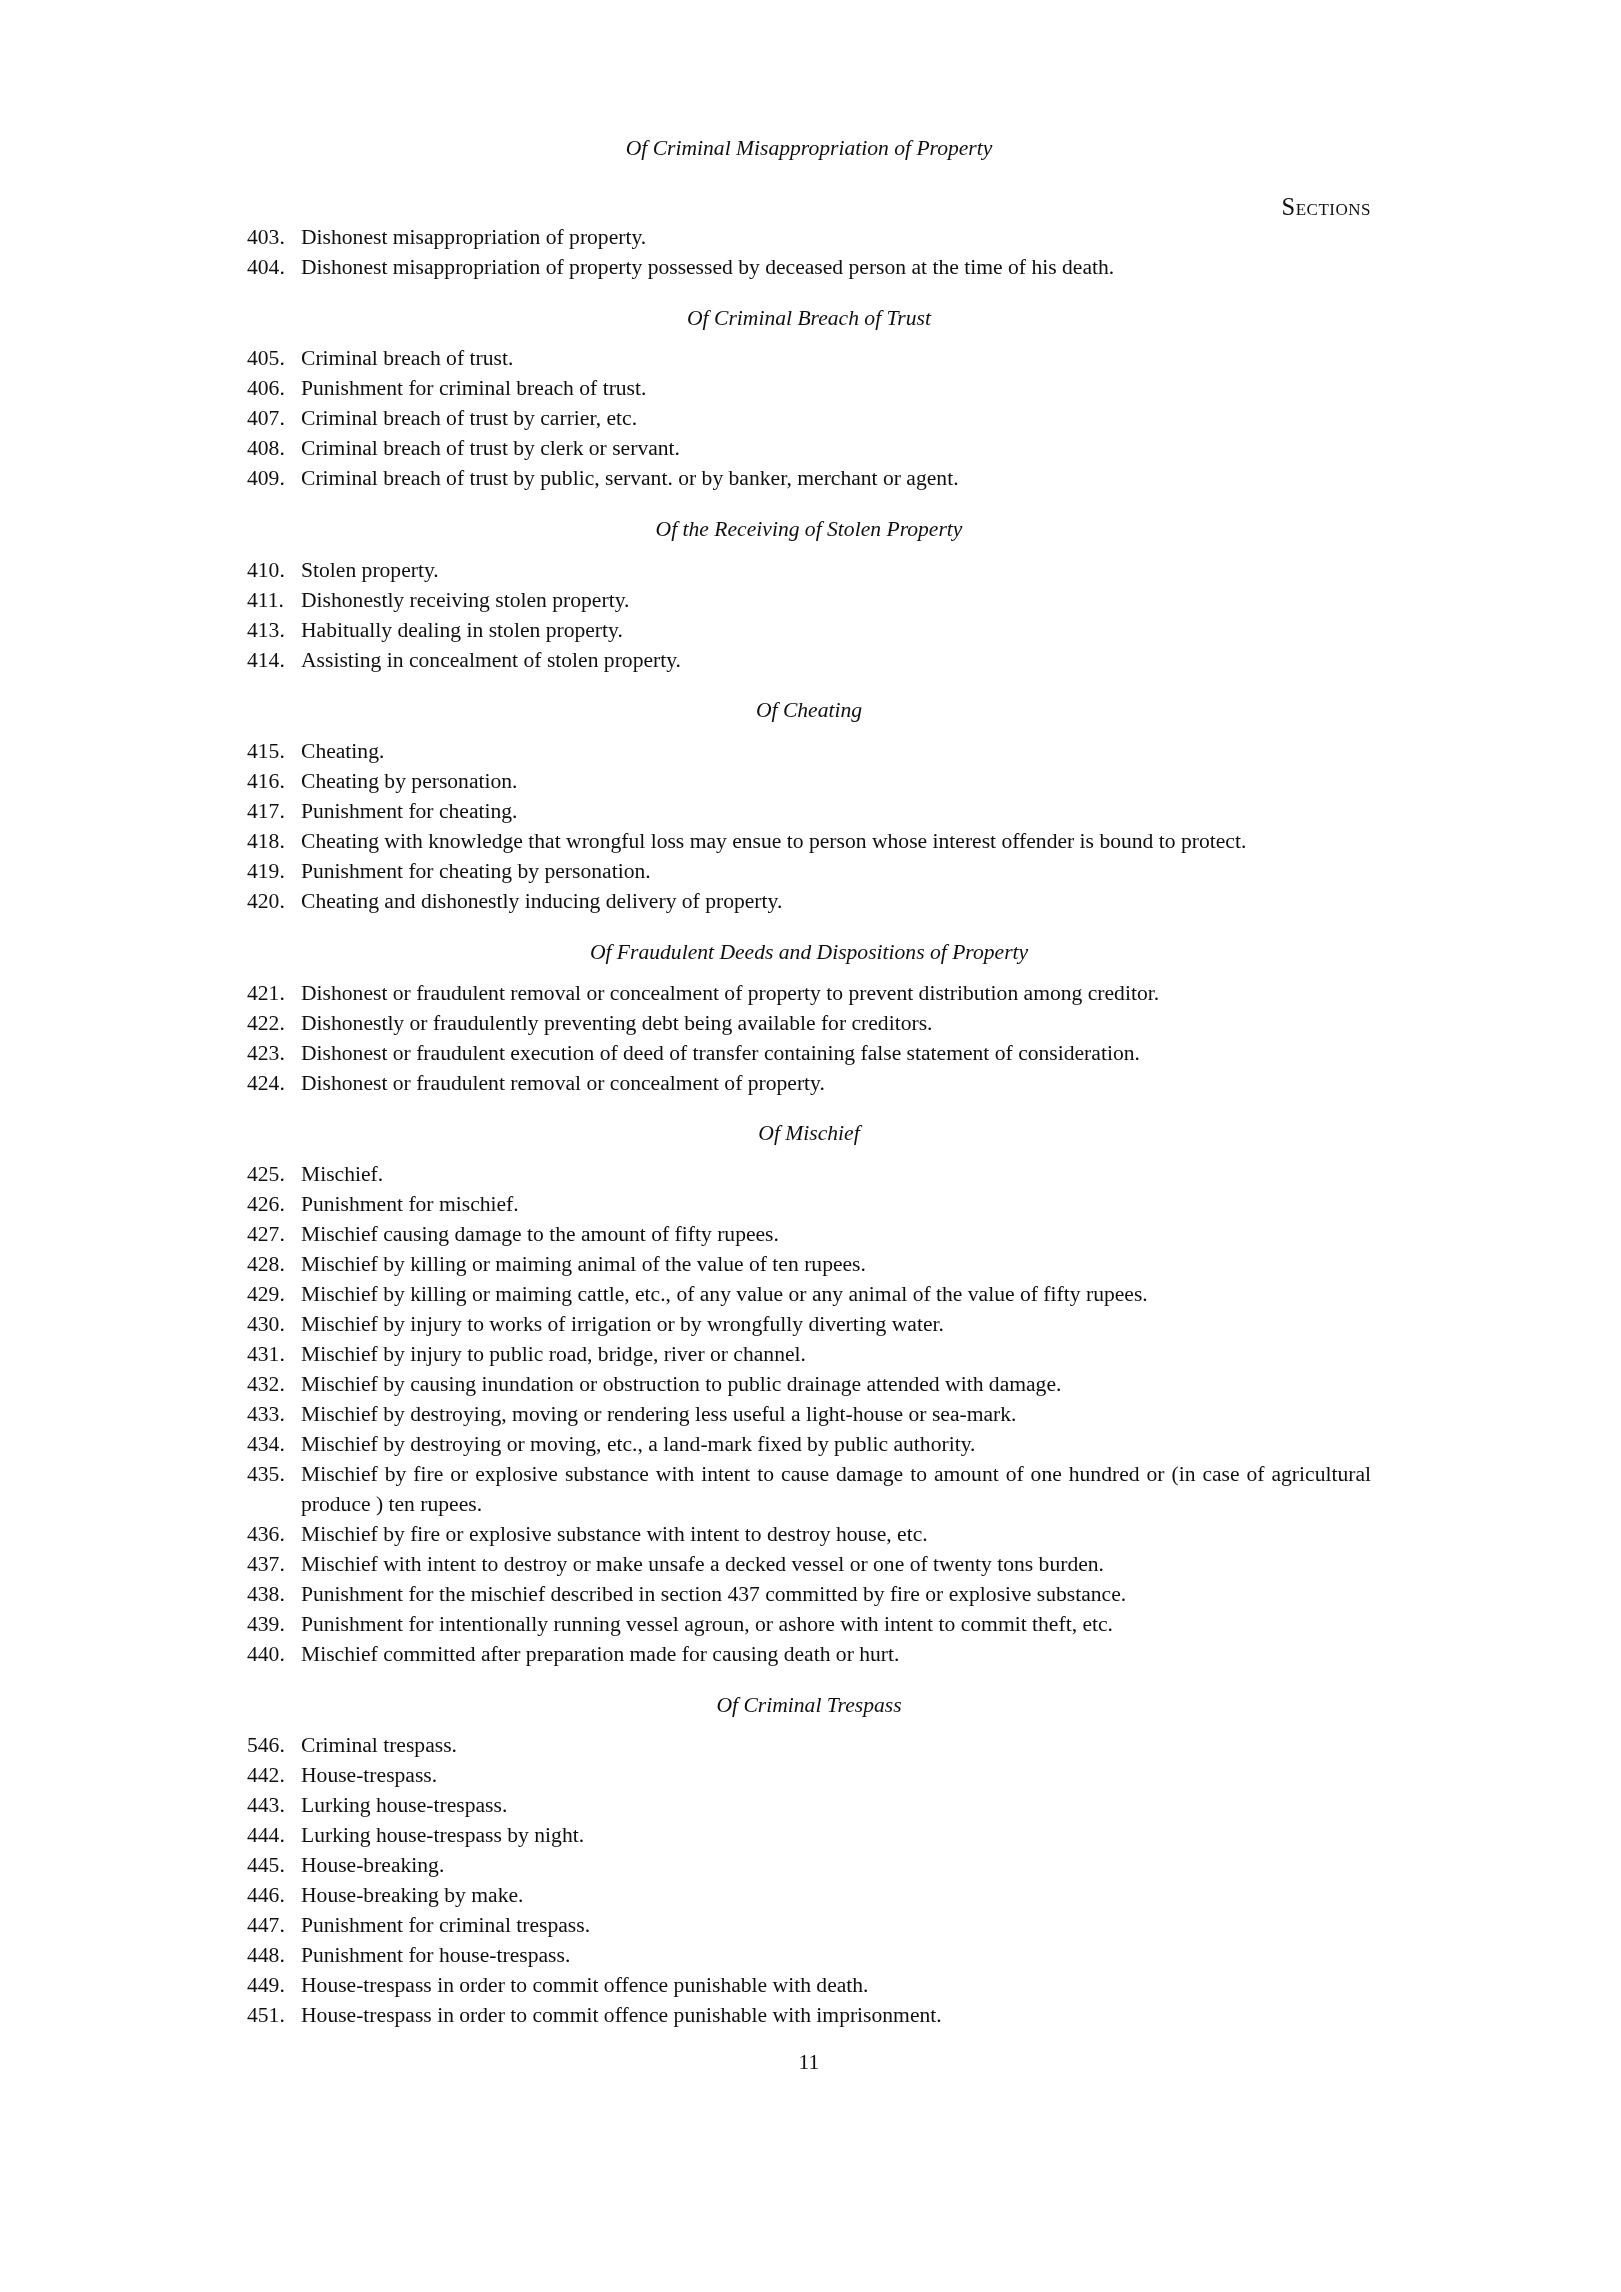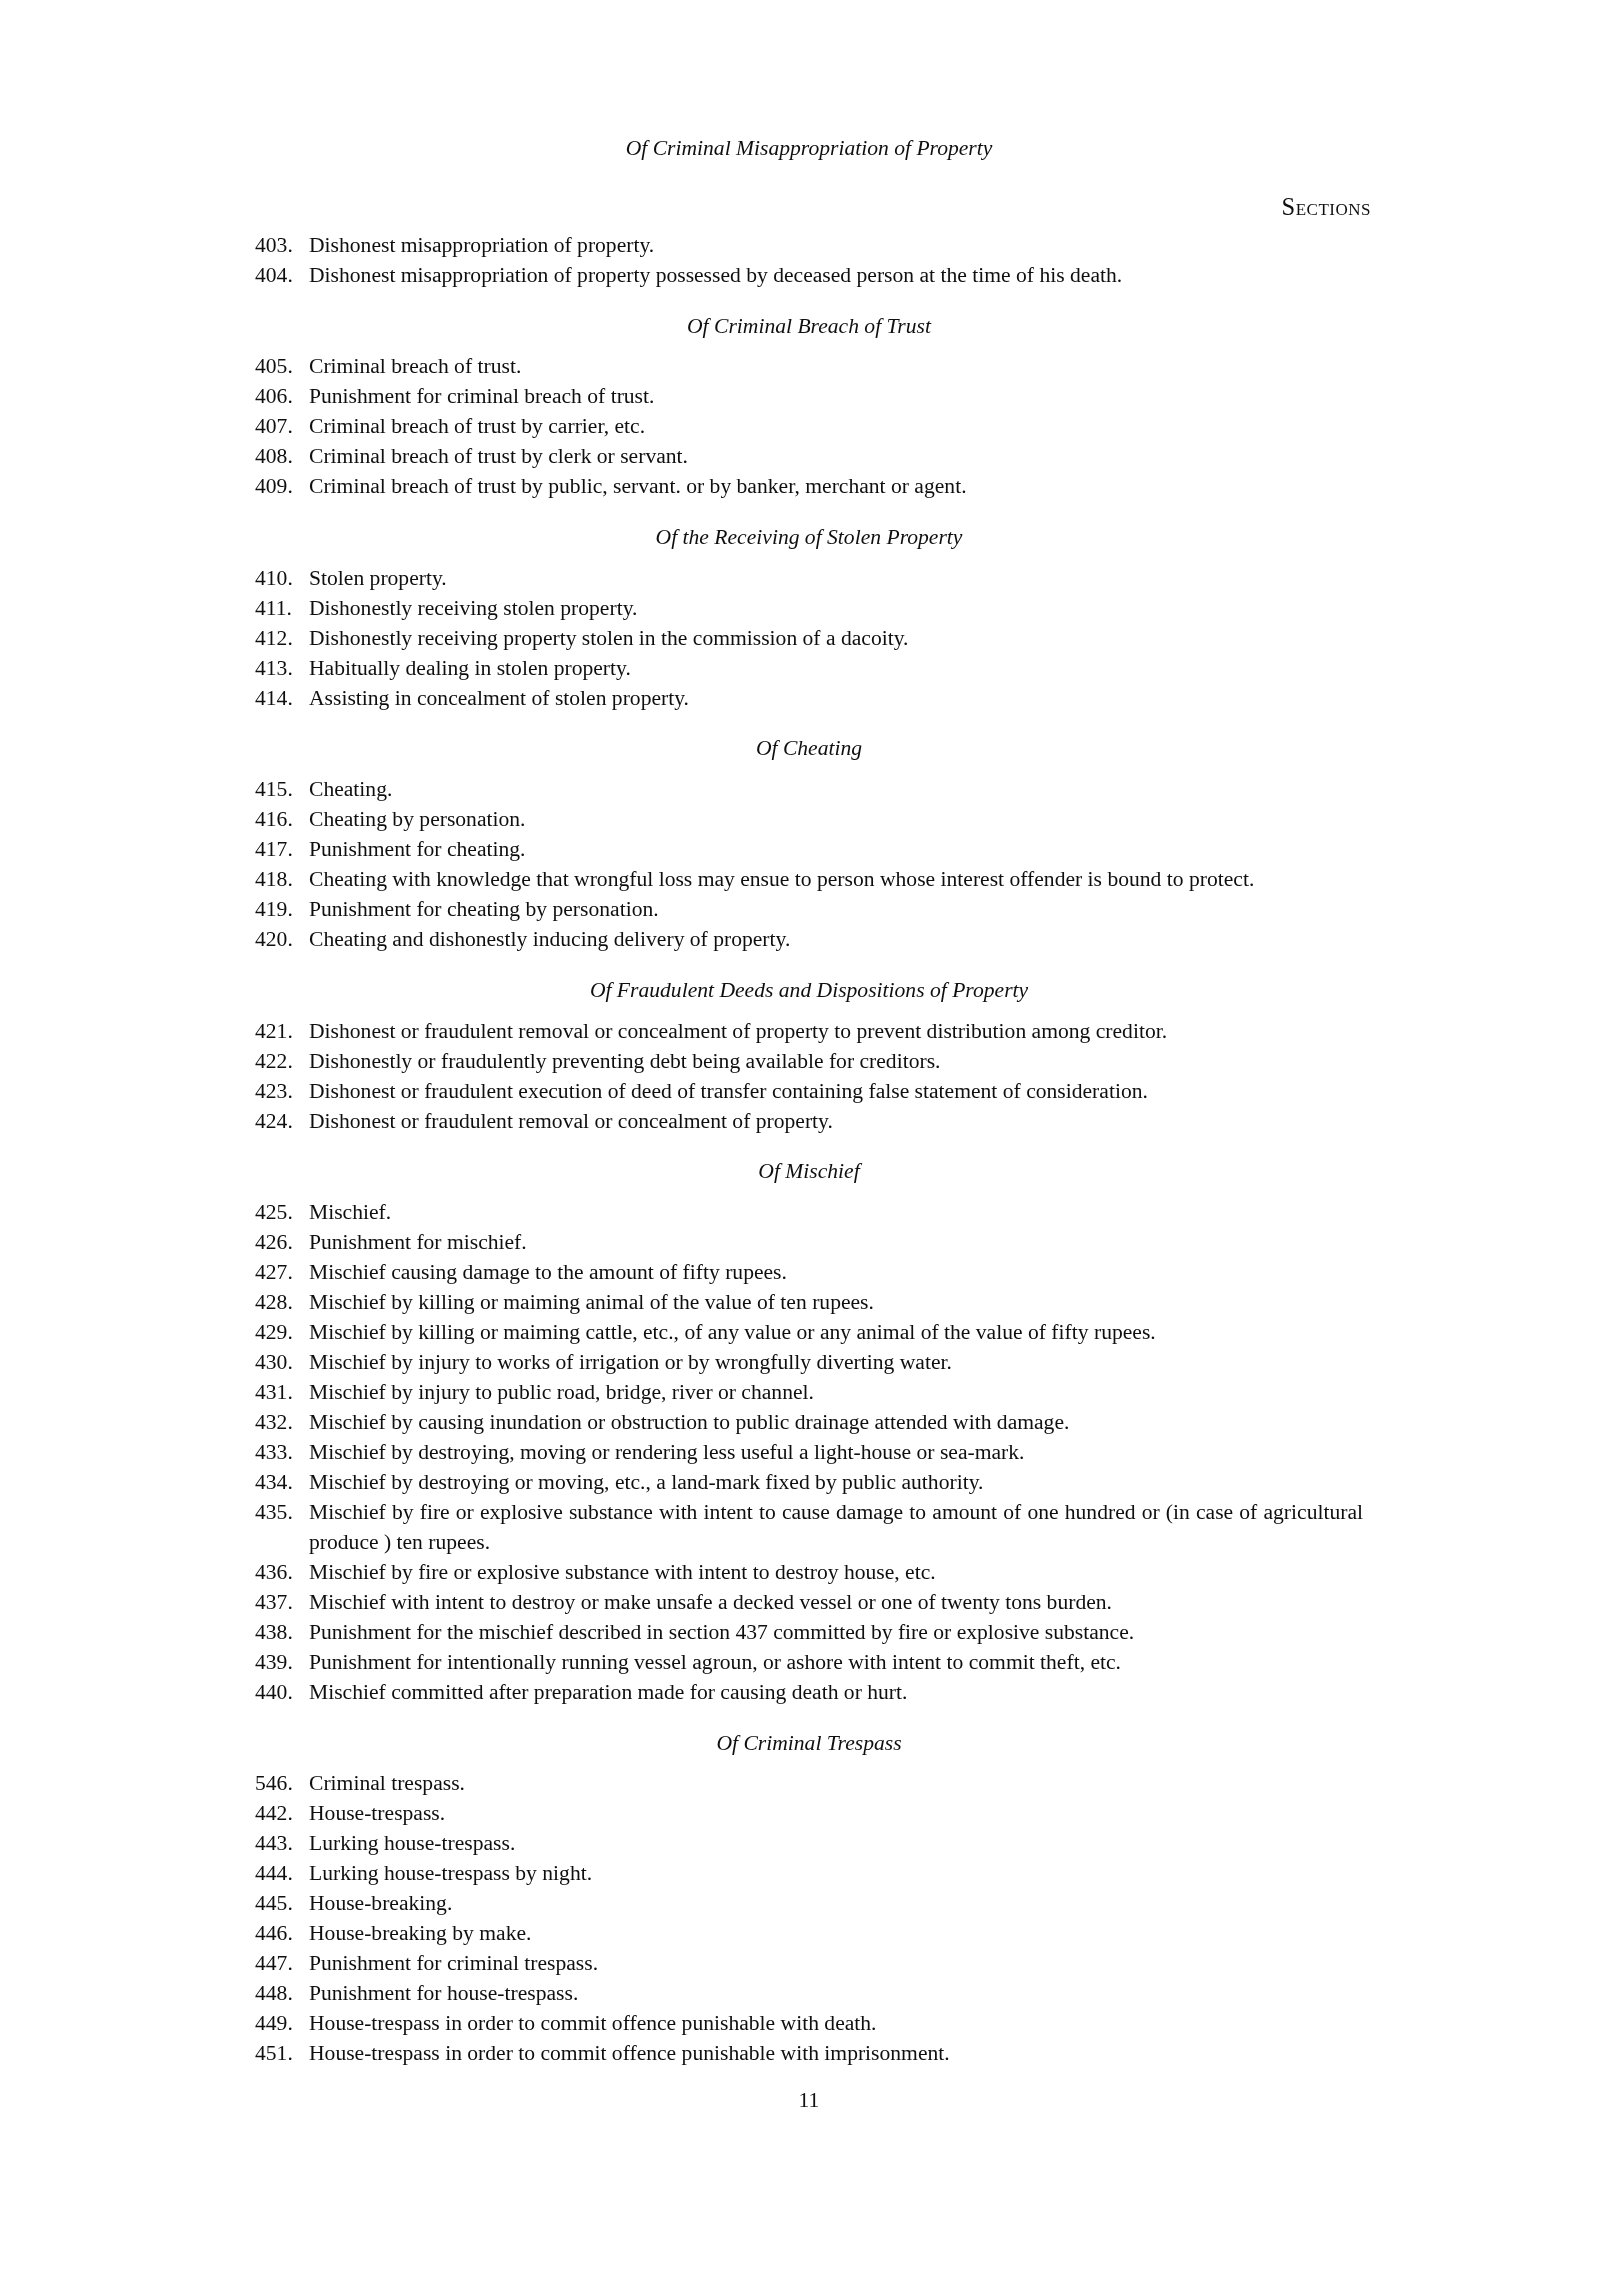--- a/index.html
+++ b/index.html
@@ -35,21 +35,21 @@
   .sections-label {
     font-variant: small-caps;
     font-size: 24.5px;
     line-height: 30px;
     letter-spacing: 0.5px;
     margin: 29px 0 0 -51px;
     text-align: right;
   }
   ul.entries {
     list-style: none;
-    margin: 8px;
+    margin: 0;
     padding: 0;
   }
   li.entry {
     font-size: 21.6px;
     line-height: 30px;
     padding-left: 54px;
     text-indent: -54px;
     text-align: justify;
   }
   li.entry .num {
@@ -94,21 +94,20 @@
 </ul>
   </section>
 
   <section>
     <h2 class="chapter-heading">Of the Receiving of Stolen Property</h2>
     <ul class="entries">
   <li class="entry"><span class="num">410.</span><span class="txt">Stolen property.</span></li>
 
   <li class="entry"><span class="num">411.</span><span class="txt">Dishonestly receiving stolen property.</span></li>
 
-  <li class="entry"><span class="num">412.</span><span class="txt">Dishonestly receiving property stolen in the commission of a dacoity.</span></li>
 
   <li class="entry"><span class="num">413.</span><span class="txt">Habitually dealing in stolen property.</span></li>
 
   <li class="entry"><span class="num">414.</span><span class="txt">Assisting in concealment of stolen property.</span></li>
 </ul>
   </section>
 
   <section>
     <h2 class="chapter-heading">Of Cheating</h2>
     <ul class="entries">

